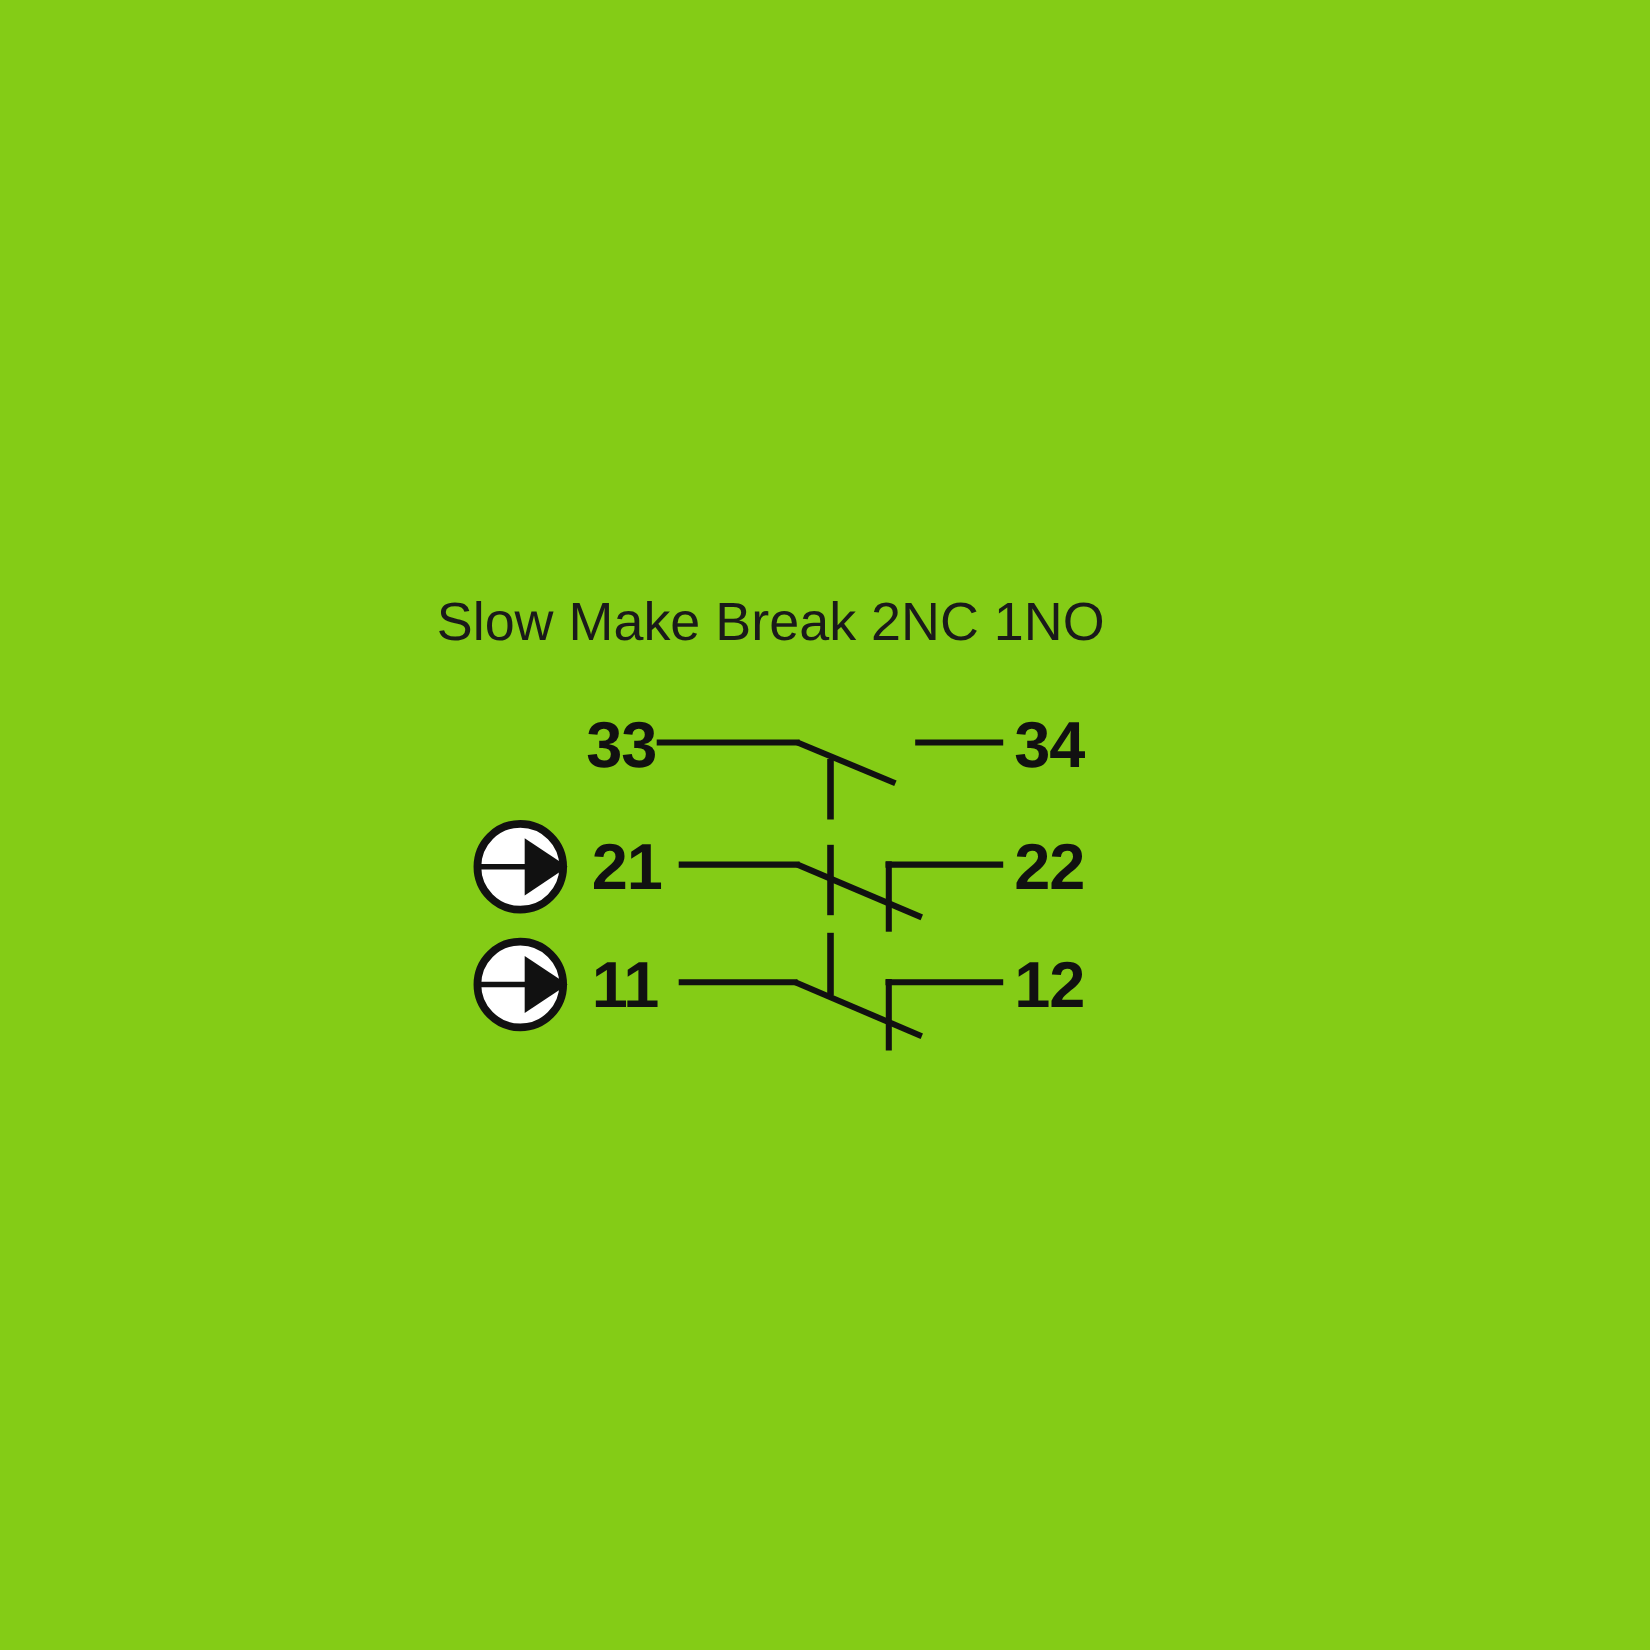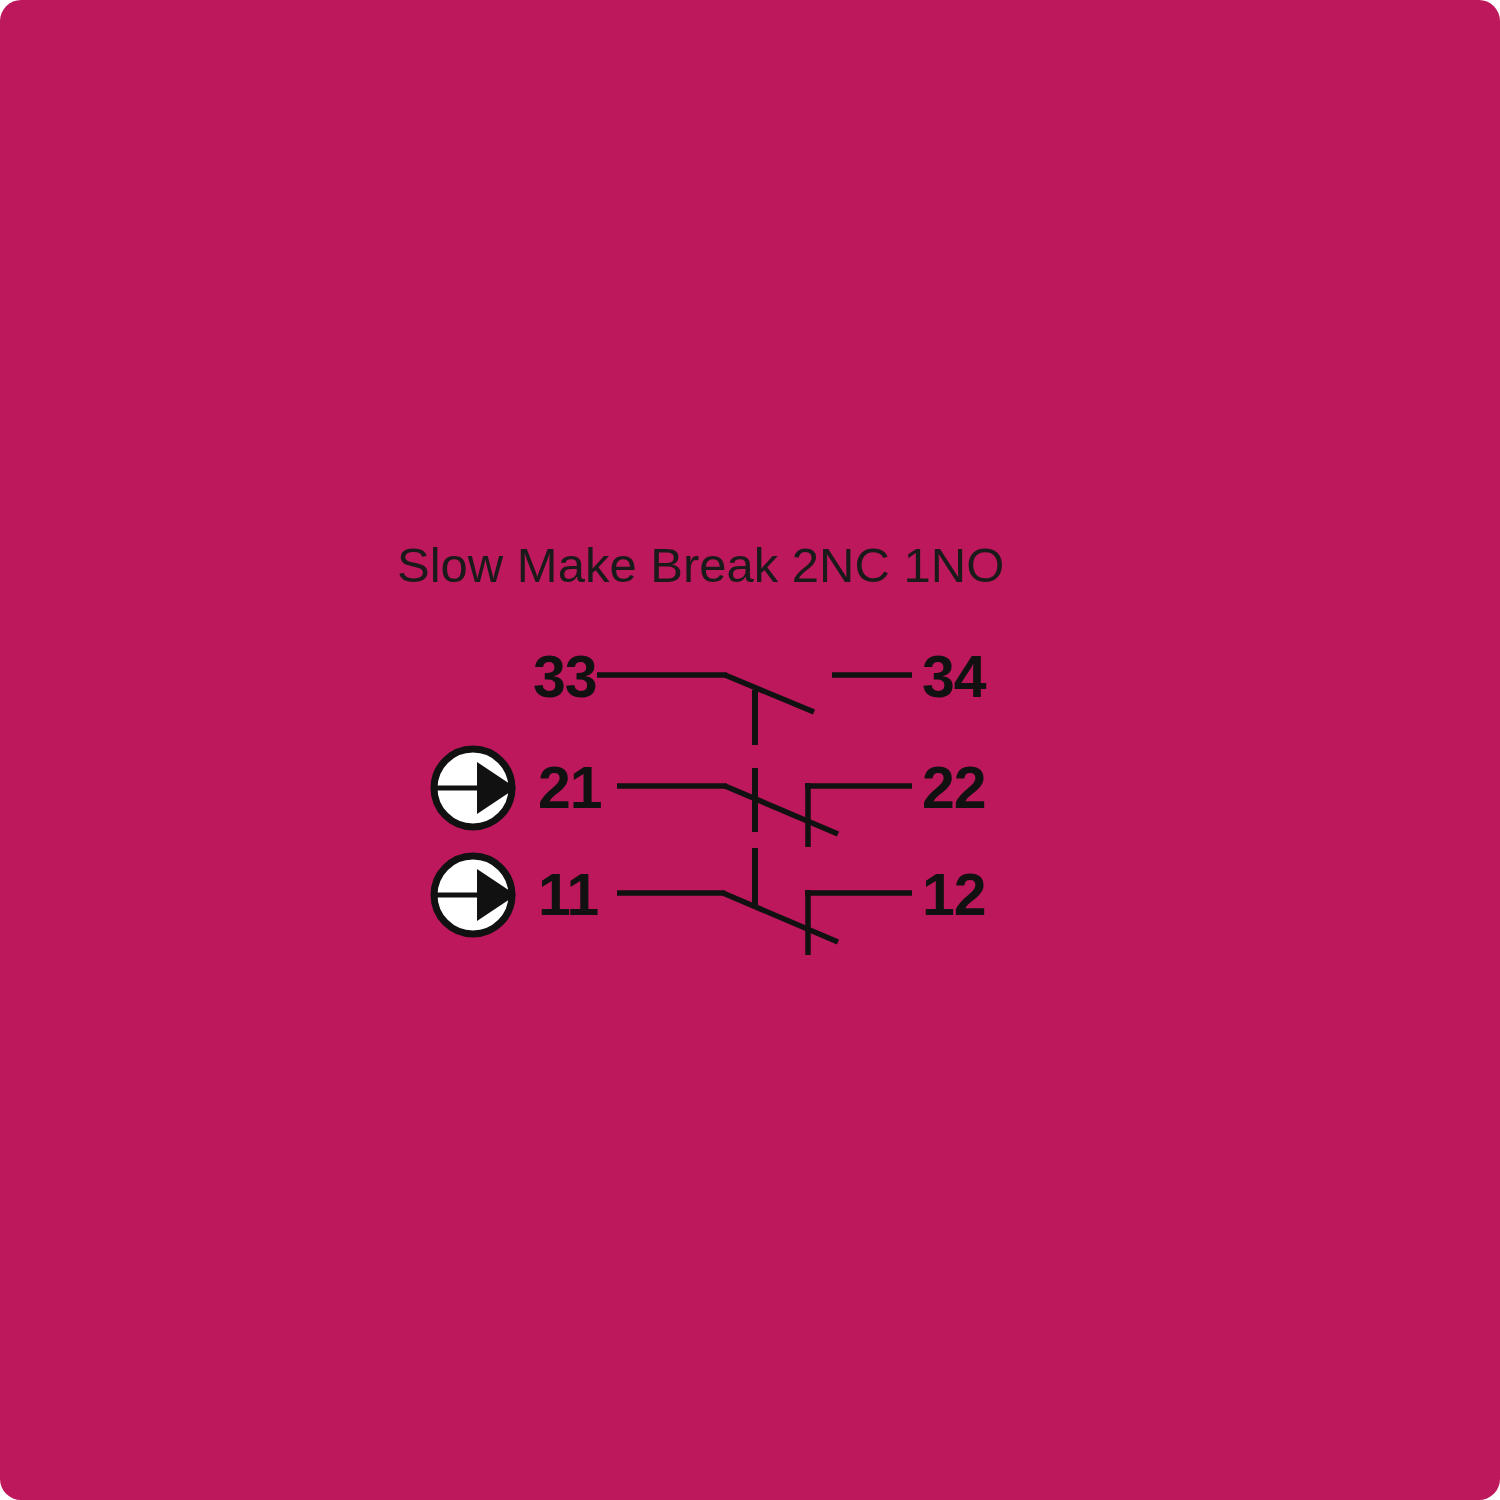--- a/index.html
+++ b/index.html
@@ -8,23 +8,22 @@
     padding: 0;
     background: #ffffff;
   }
   body {
     font-family: "Liberation Sans", sans-serif;
   }
   #canvas {
     position: relative;
     width: 1500px;
     height: 1500px;
-    background: #be185d;
+    background: #84cc16;
     overflow: hidden;
-    border-radius: 21px;
   }
   #schematic-svg {
     position: absolute;
     left: 0;
     top: 0;
     width: 1500px;
     height: 1500px;
     display: block;
   }
   .diagram-title {

